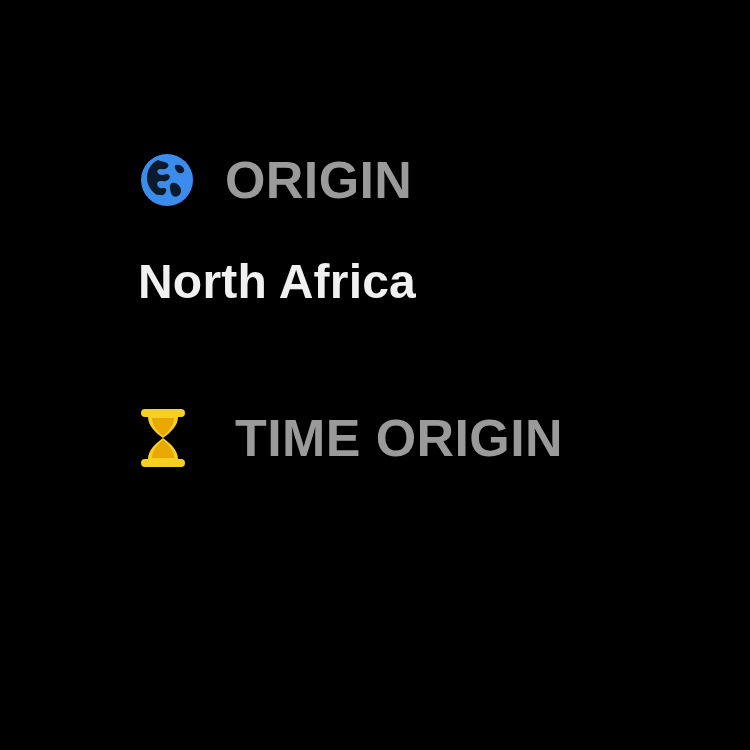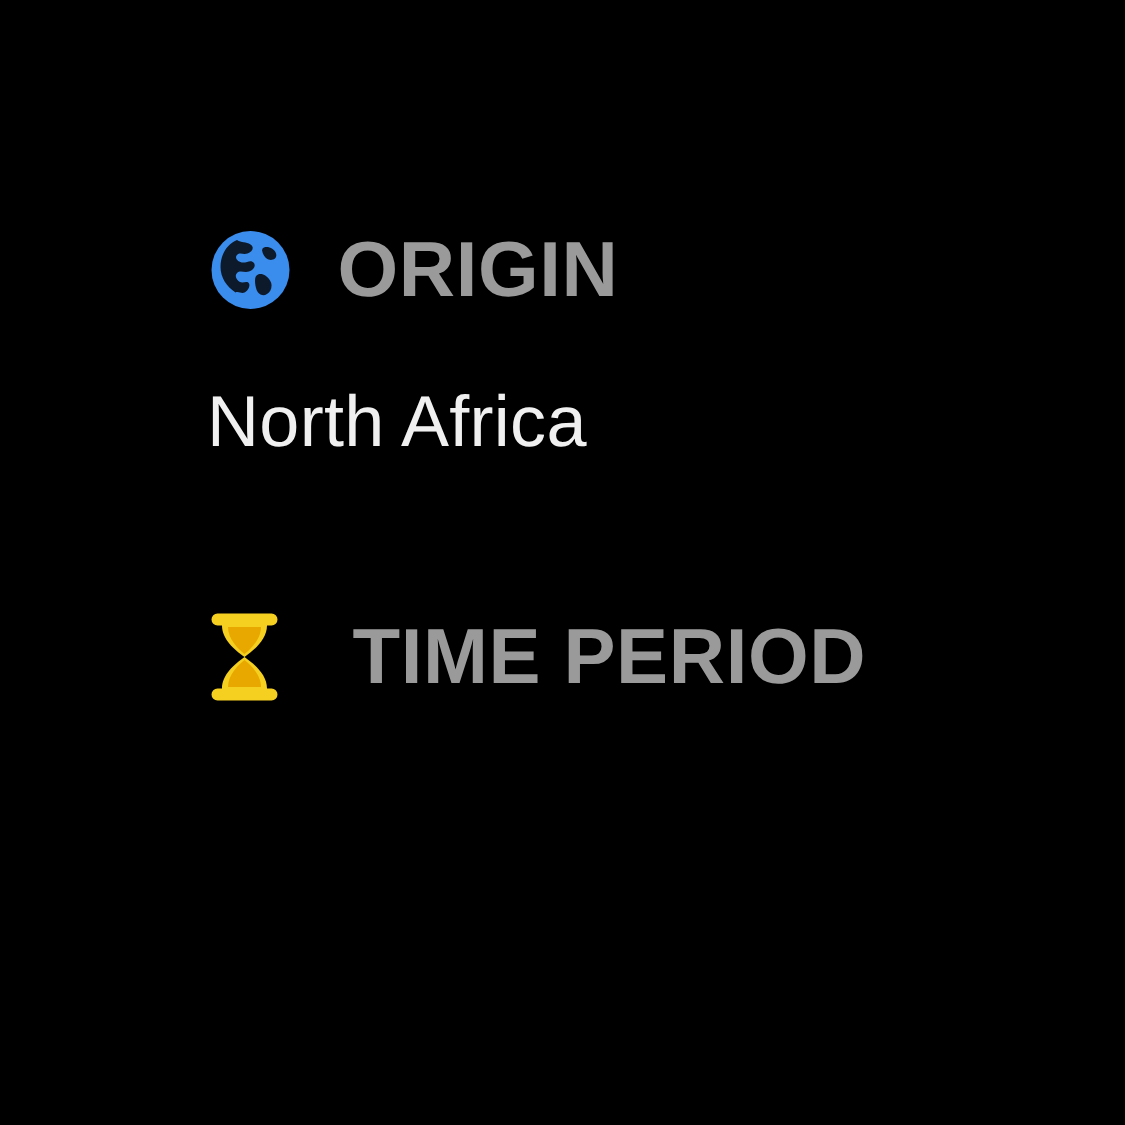--- a/index.html
+++ b/index.html
@@ -59,21 +59,21 @@
     line-height: 1;
     margin-left: 25px;
   }
 
   .block-label.label-time {
     margin-left: 35px;
   }
 
   .block-value {
     font-size: 48px;
-    font-weight: normal;
+    font-weight: bold;
     color: #f0f0f0;
     white-space: nowrap;
     line-height: 1;
     margin-top: 48px;
     letter-spacing: 0.2px;
   }
 </style>
 </head>
 <body>
 
@@ -121,18 +121,18 @@
                    C10 44 18 37 25 32
                    C18 27 10 20 10 11 H7
                    A4 4 0 0 1 7 3 Z" fill="#f5d020"></path>
 
           <path d="M14 12 H36 C36 20 29 27 25 30 C21 27 14 20 14 12 Z" fill="#e8a800"></path>
 
           <path d="M25 34 C29 37 36 44 36 52 H14 C14 44 21 37 25 34 Z" fill="#e8a800"></path>
         </svg>
       </span>
 
-      <span class="block-label label-time">TIME PERIOD</span>
+      <span class="block-label label-time">TIME ORIGIN</span>
     </div>
 
   </div>
 
 </div>
 
 </body></html>

